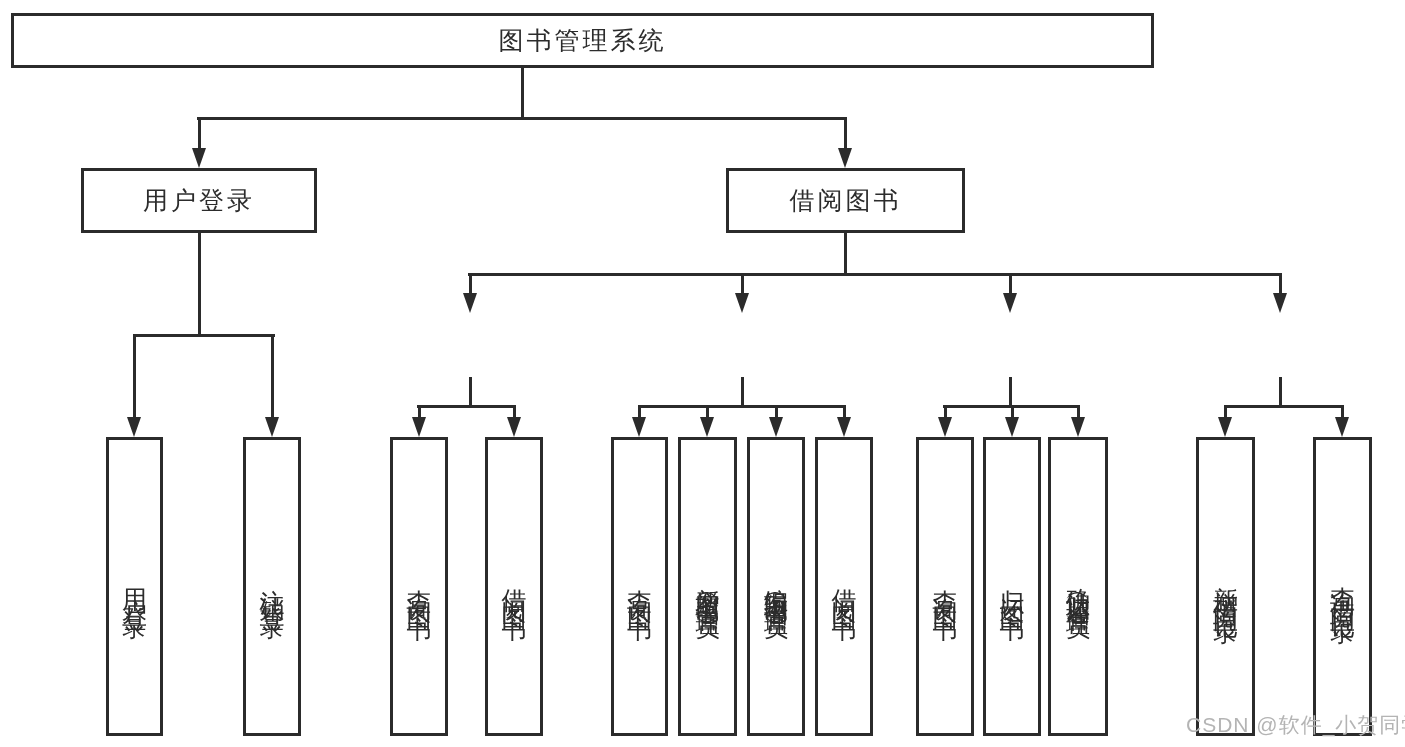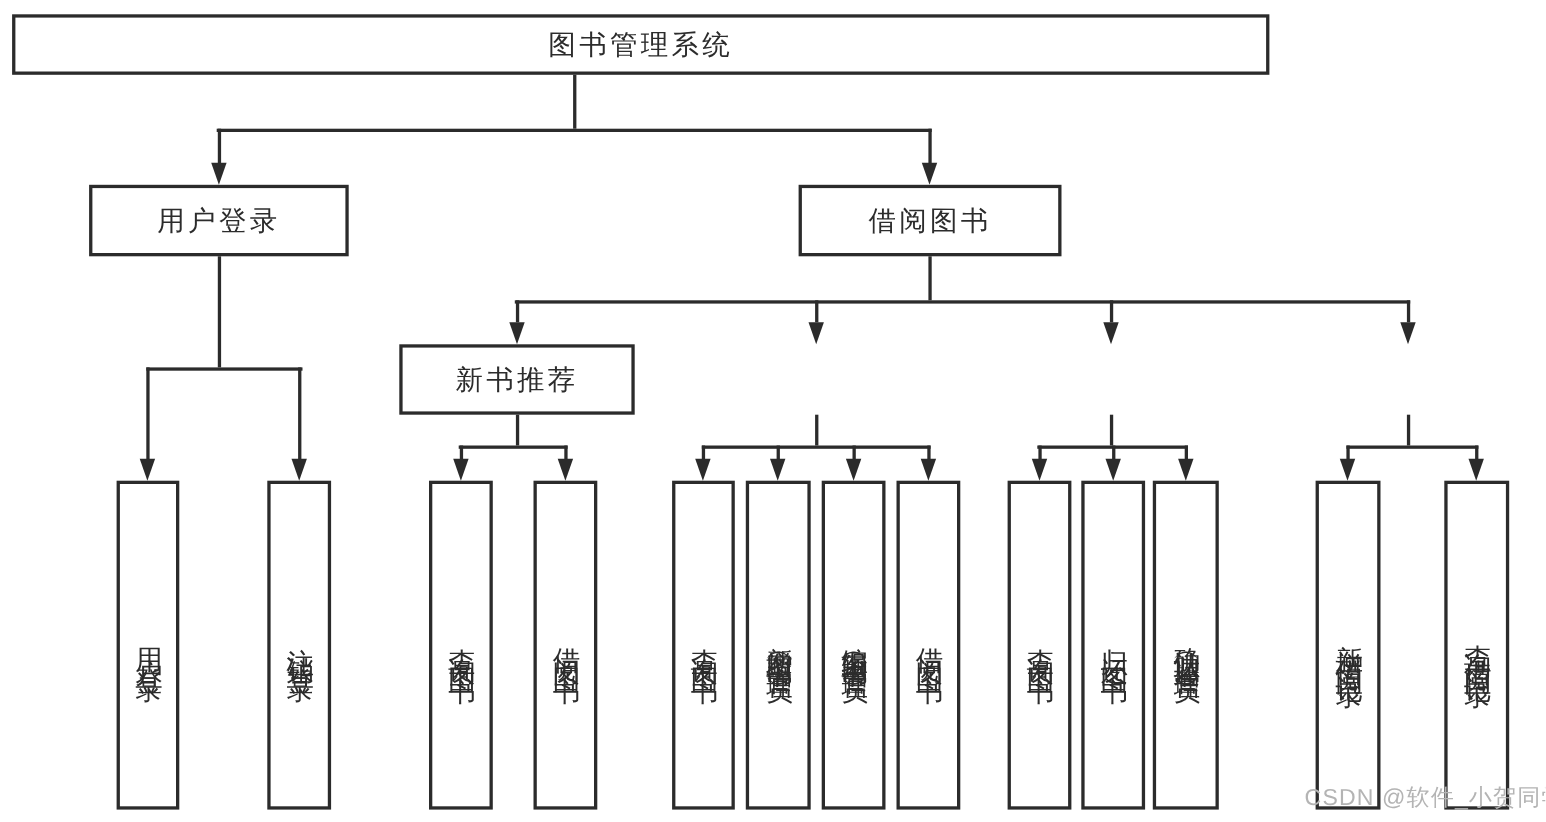--- a/index.html
+++ b/index.html
@@ -41,23 +41,20 @@
     <span class="hlabel">图书管理系统</span>
   </div>
 
   <div class="box" style="left:81px;top:168px;width:236px;height:65px">
     <span class="hlabel">用户登录</span>
   </div>
   <div class="box" style="left:726px;top:168px;width:239px;height:65px">
     <span class="hlabel">借阅图书</span>
   </div>
 
-  <div class="box" style="left:363px;top:313px;width:214px;height:64px">
-    <span class="hlabel">新书推荐</span>
-  </div>
 
   <div class="box leaf" style="left:106px;width:57px">
     <span class="vtext">用户登录</span>
   </div>
   <div class="box leaf" style="left:243px;width:58px">
     <span class="vtext">注销登录</span>
   </div>
 
   <div class="box leaf" style="left:390px;width:58px">
     <span class="vtext">查询图书</span>

